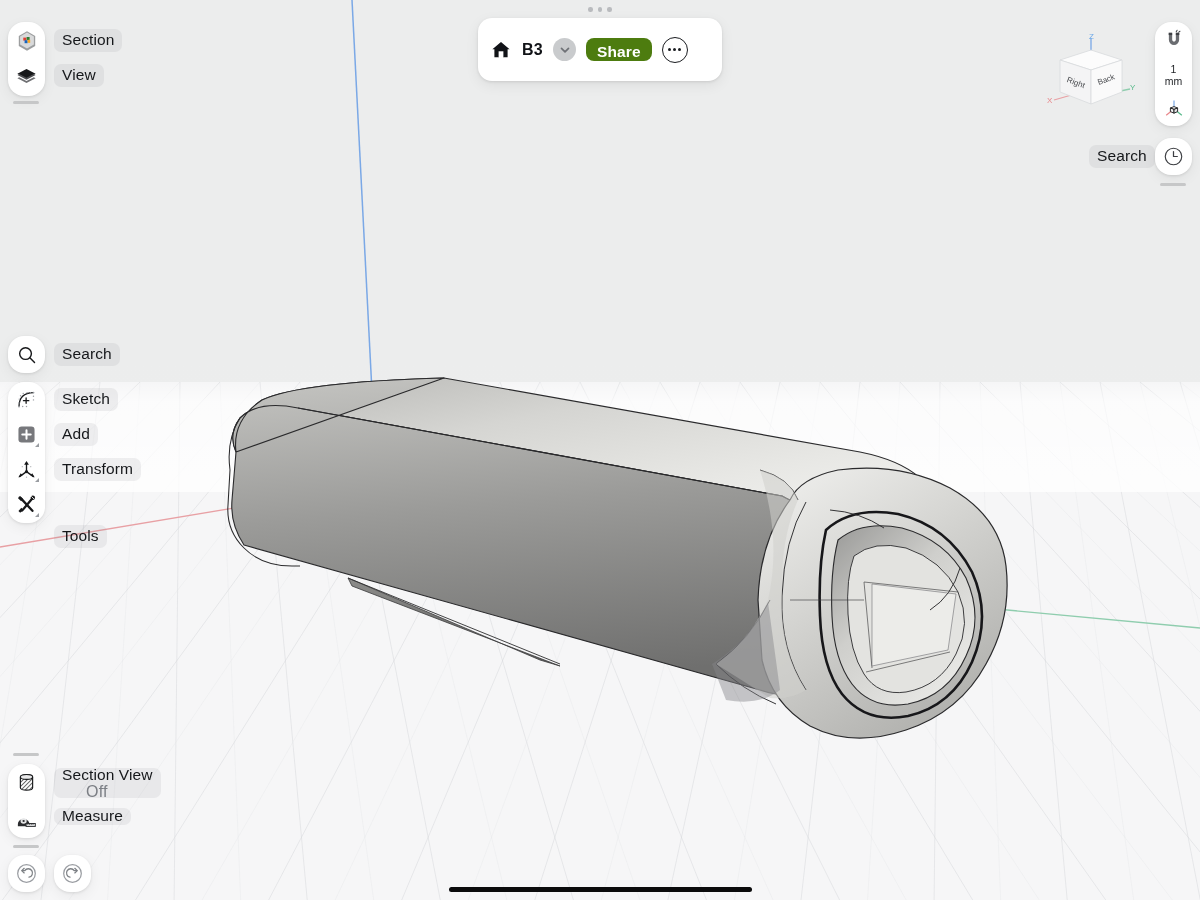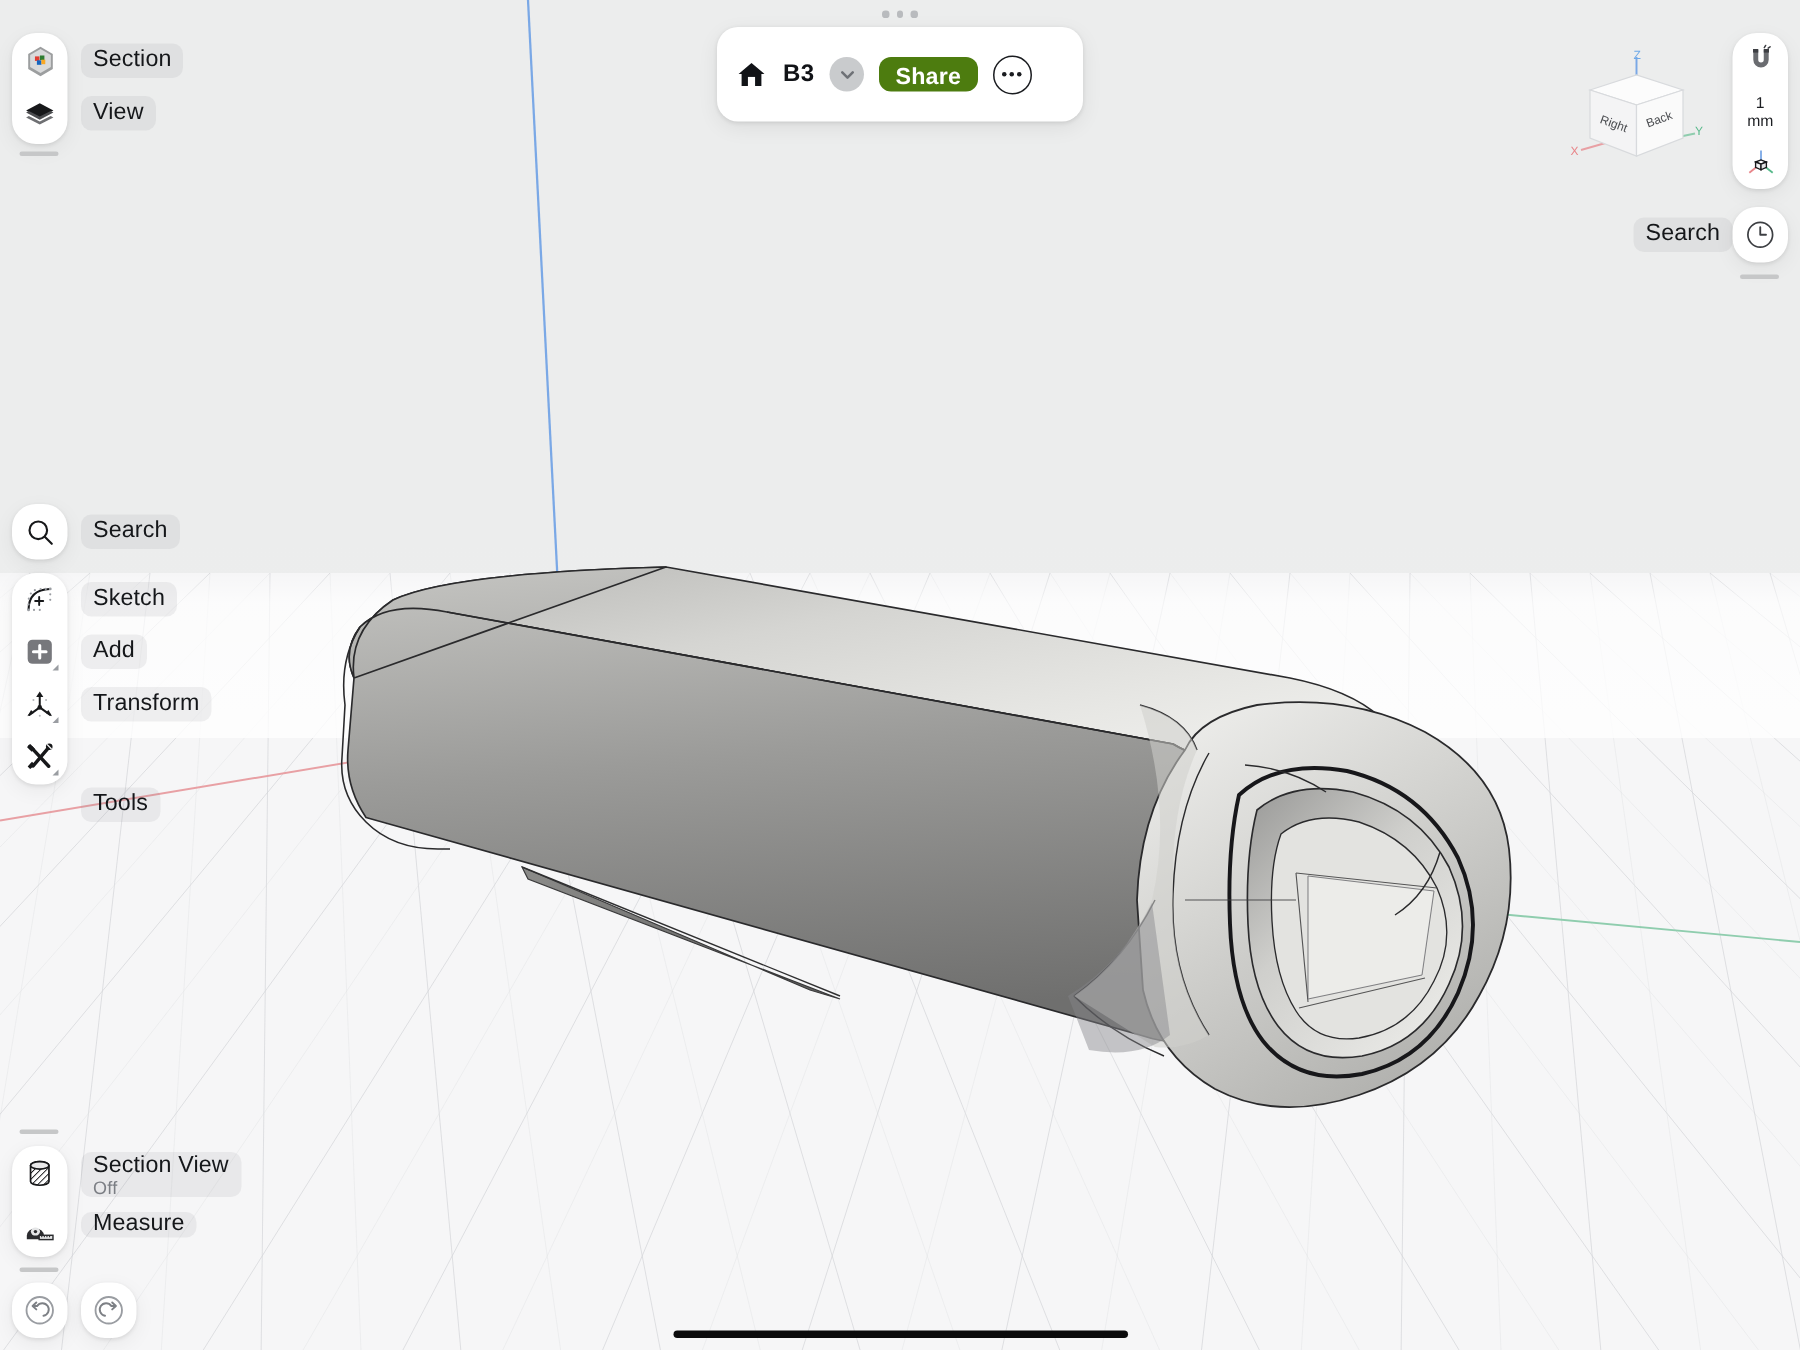--- a/index.html
+++ b/index.html
@@ -52,24 +52,25 @@
     display: flex; flex-direction: column; justify-content: center;
     background: rgba(138,140,145,.13);
     border-radius: 7px;
     padding: 2px 8px 3px 8px;
     color: #15171a;
     font-size: 15.5px;
     letter-spacing: .1px;
     white-space: nowrap;
   }
   .lbl .sub {
-    font-size: 12px;
+    font-size: 16px;
     color: #7b7e84;
     margin-top: -1px;
     letter-spacing: .2px;
+    margin-left: 24px;
   }
 
   
   .corner {
     position: absolute;
     right: 6px; bottom: 5px;
     width: 0; height: 0;
     border-left: 4px solid transparent;
     border-bottom: 4px solid #9a9da2;
   }

